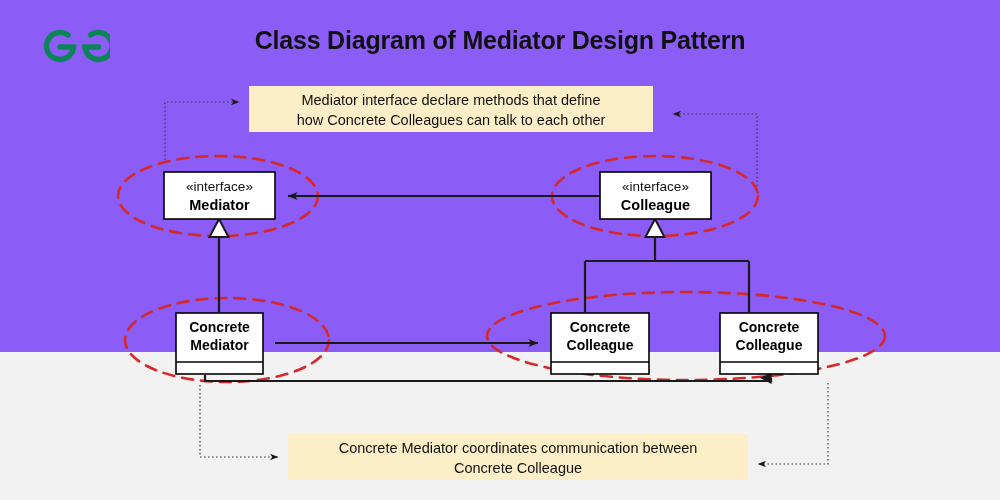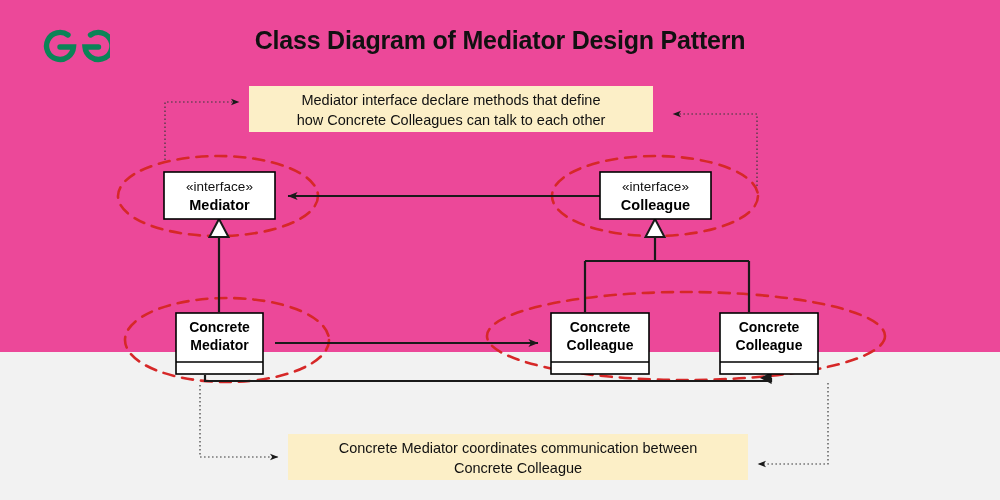--- a/index.html
+++ b/index.html
@@ -11,21 +11,21 @@
     height: 500px;
     background: #f2f2f2;
     font-family: "Liberation Sans", sans-serif;
     overflow: hidden;
     position: relative;
   }
   #page {
     position: relative;
     width: 1000px;
     height: 352px;
-    background: #ec4899;
+    background: #8b5cf6;
   }
   #logo {
     position: absolute;
     left: 38px;
     top: 23px;
     width: 72px;
     height: 42px;
   }
   #page-title {
     position: absolute;

